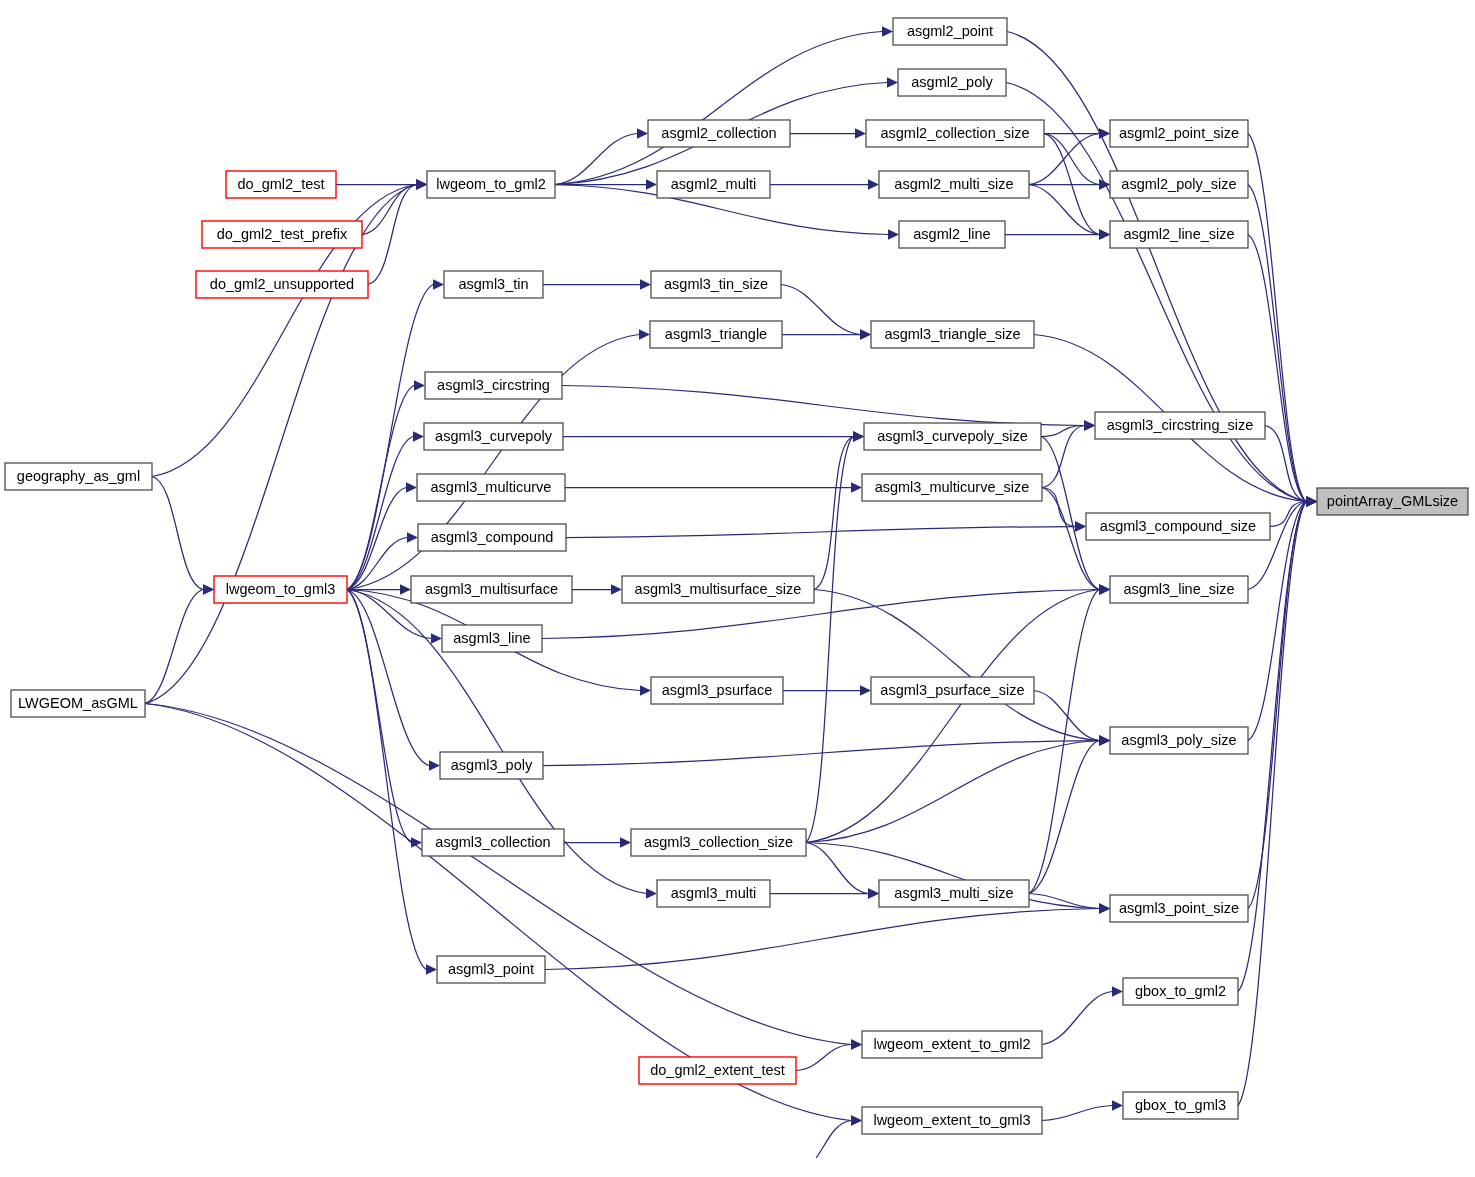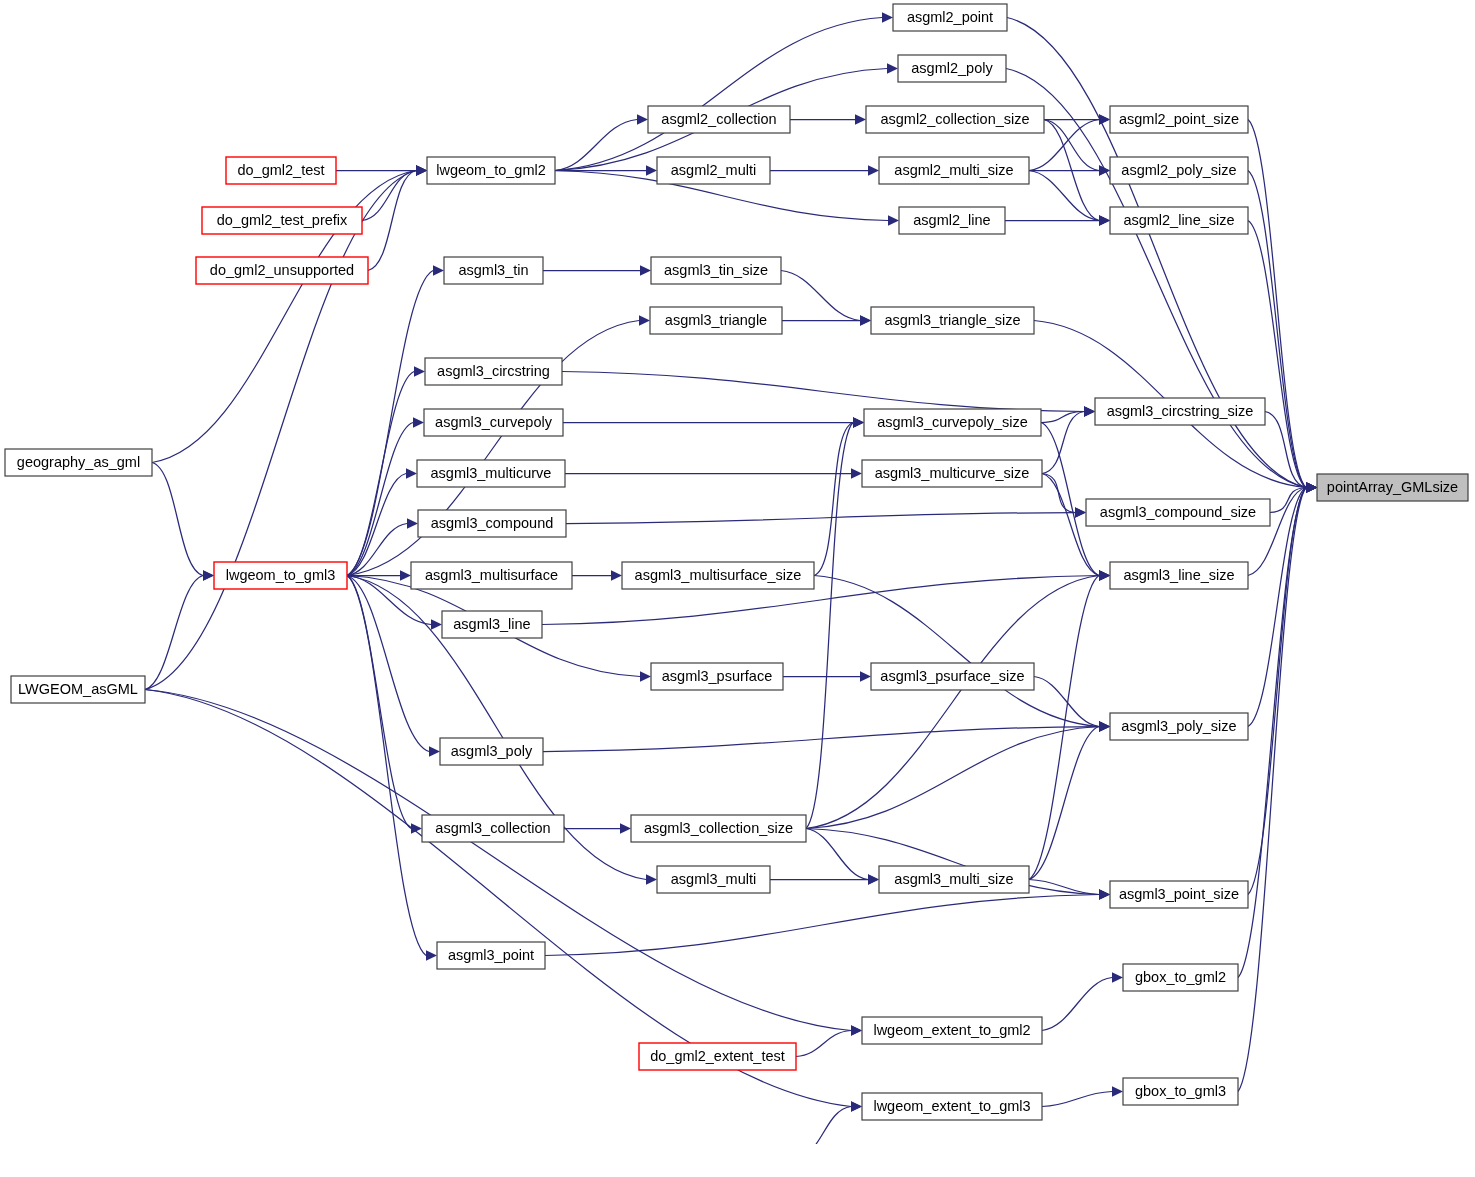--- a/index.html
+++ b/index.html
@@ -9,20 +9,21 @@
   }
   body {
     font-family: "Liberation Sans", sans-serif;
   }
   #graph-root {
     position: relative;
     width: 1475px;
     height: 1144px;
     background: #ffffff;
     overflow: hidden;
+    margin-top: 14px;
   }
   svg#callgraph {
     display: block;
     width: 1475px;
     height: 1177px;
   }
   .node-box {
     fill: #ffffff;
     stroke: #404040;
     stroke-width: 1.2;

